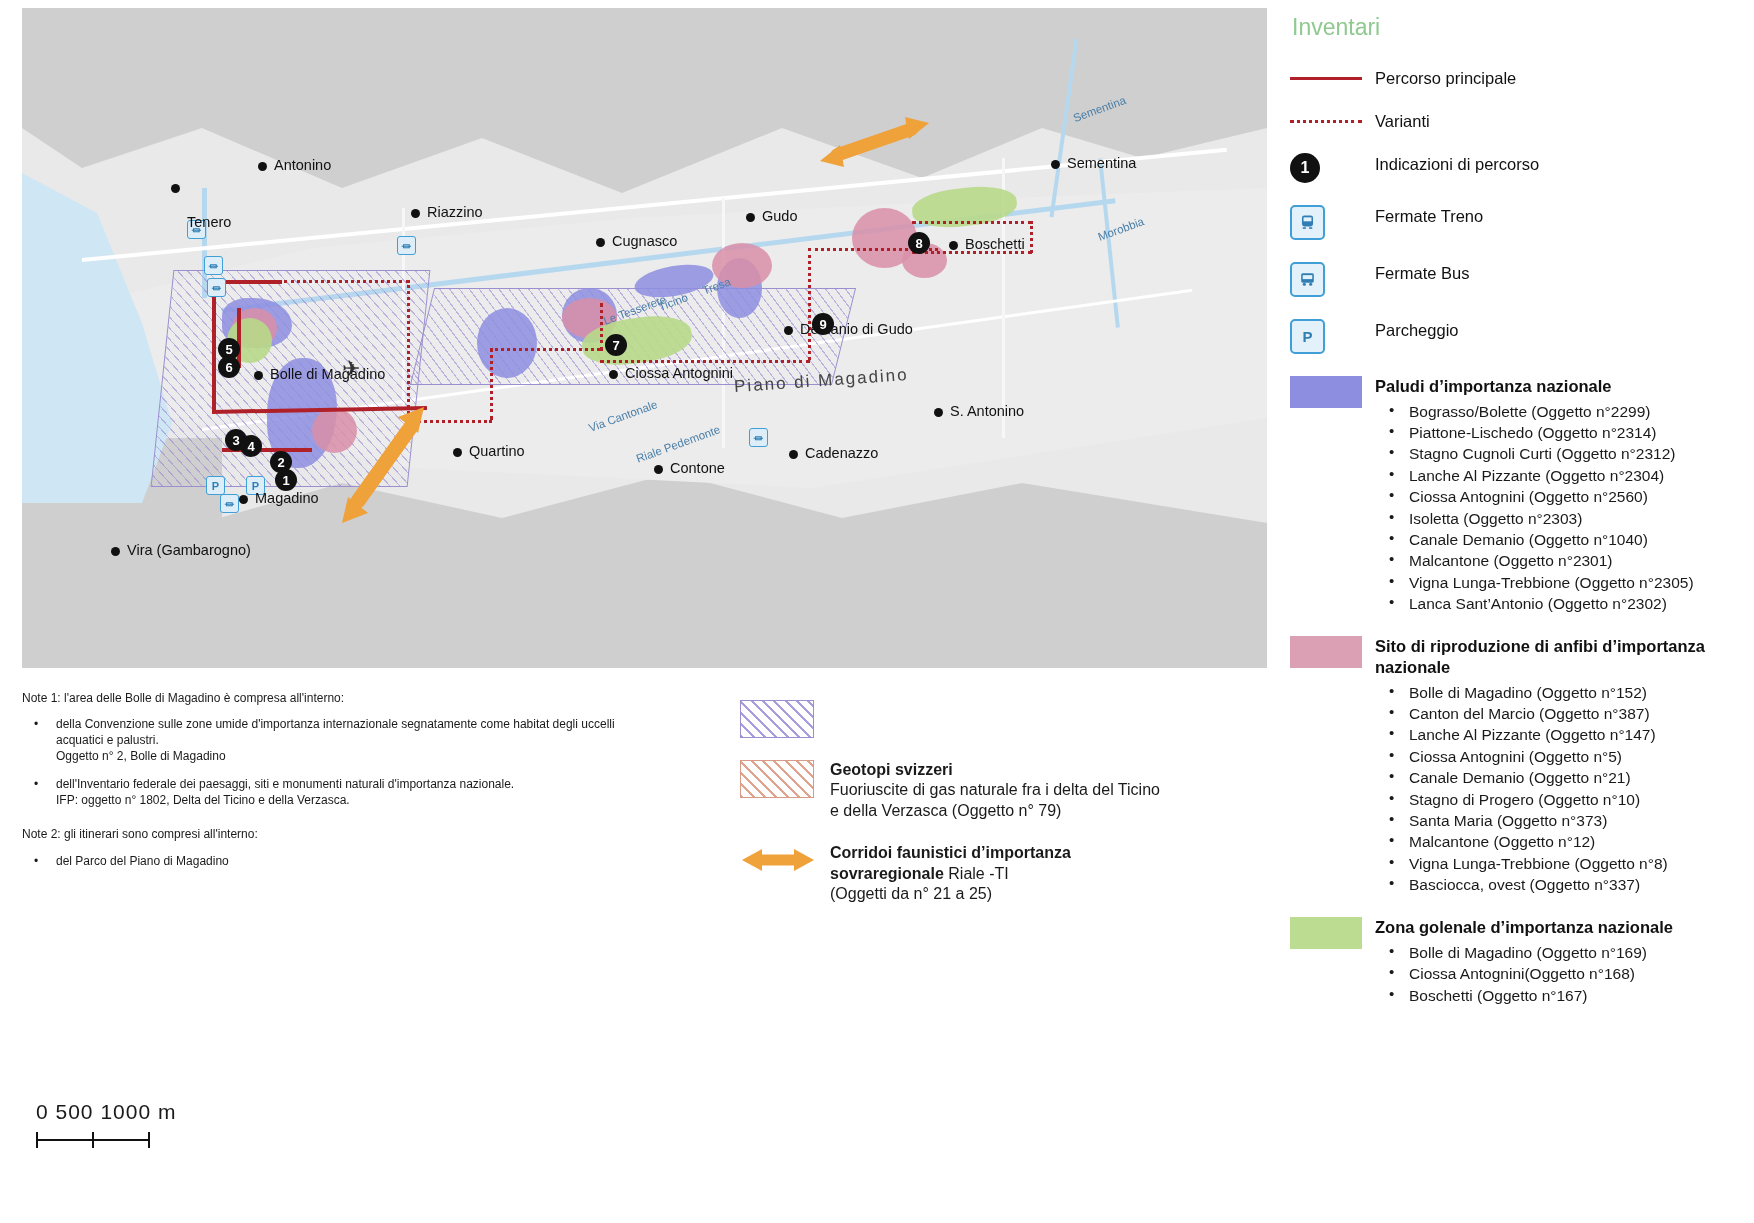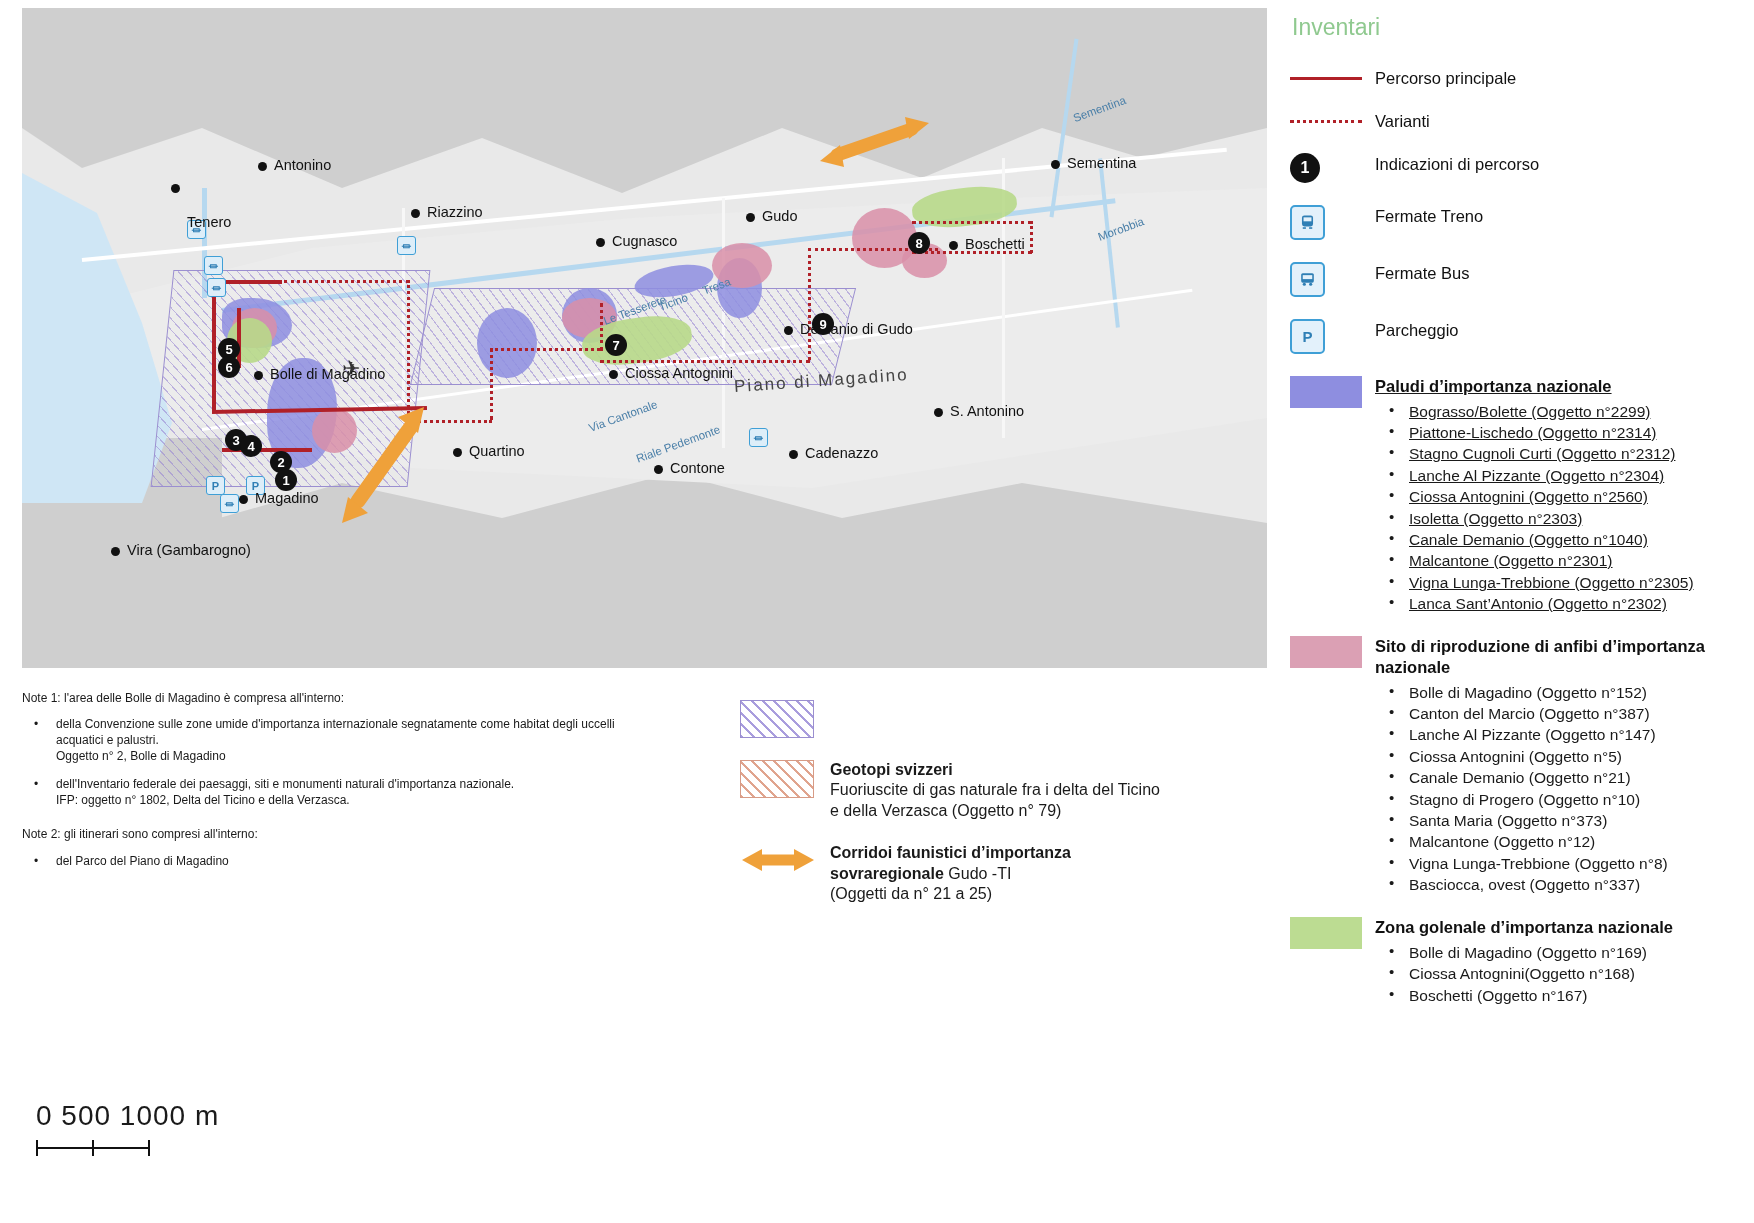--- a/index.html
+++ b/index.html
@@ -71,21 +71,21 @@
   .ml-row{display:flex;margin-bottom:22px;}
   .ml-key{flex:0 0 90px;}
   .ml-txt{font-size:16px;line-height:1.28;}
   .ml-txt b{font-weight:bold;}
   .hatch-box-p{width:72px;height:36px;border:1.4px solid #9b8fd0;
     background:repeating-linear-gradient(45deg,#a99ddd 0 2px,#ffffff 2px 8px);}
   .hatch-box-o{width:72px;height:36px;border:1.4px solid #d79b86;
     background:repeating-linear-gradient(45deg,#e0a48e 0 2px,#ffffff 2px 8px);}
   
   #scalebar{position:absolute;left:36px;top:1100px;}
-  #scalebar .nums{font-size:28px;letter-spacing:1px;}
+  #scalebar .nums{font-size:21px;letter-spacing:1px;}
   #scalebar .bar{margin-top:8px;height:16px;position:relative;width:118px;}
   #scalebar .bar i{position:absolute;background:#111;}
 </style>
 </head>
 <body>
 
 <div id="map-panel">
 
   <div class="mountain" style="left:0;top:0;width:1245px;height:215px;
        clip-path:polygon(0 0,1245px 0,1245px 120px,1120px 150px,1020px 120px,900px 170px,760px 120px,600px 185px,460px 130px,320px 180px,180px 120px,60px 160px,0 120px);"></div>
@@ -290,21 +290,21 @@
       <div class="key-box">P</div>
     </div>
     <div class="lg-text">Parcheggio</div>
   </div>
 
   <div id="legend-groups">
       <div class="lg-row">
         <div class="lg-key">
           <div class="key-swatch" style="background: rgb(142, 142, 224);"></div>
         </div>
-        <div style="flex: 1 1 0%; text-decoration: underline;">
+        <div style="flex: 1 1 0%;">
           <div class="lg-head">Paludi  d’importanza nazionale</div>
           <ul class="lg-list">
             <li>Bograsso/Bolette (Oggetto n°2299)</li>
             <li>Piattone-Lischedo (Oggetto n°2314)</li>
             <li>Stagno Cugnoli Curti (Oggetto n°2312)</li>
             <li>Lanche Al Pizzante (Oggetto n°2304)</li>
             <li>Ciossa Antognini (Oggetto n°2560)</li>
             <li>Isoletta (Oggetto n°2303)</li>
             <li>Canale Demanio (Oggetto n°1040)</li>
             <li>Malcantone (Oggetto n°2301)</li>
@@ -379,21 +379,21 @@
   <div class="ml-row">
     <div class="ml-key">
       <svg width="76" height="34" viewBox="0 0 76 34">
         <line x1="16" y1="17" x2="60" y2="17" stroke="#efa13a" stroke-width="11"></line>
         <polygon points="74,17 54,6 54,28" fill="#efa13a"></polygon>
         <polygon points="2,17 22,6 22,28" fill="#efa13a"></polygon>
       </svg>
     </div>
     <div class="ml-txt">
       <b>Corridoi faunistici d’importanza sovraregionale</b>
-      <span>Gudo  -TI</span><br>
+      <span>Riale  -TI</span><br>
       <span>(Oggetti da n° 21 a 25)</span>
     </div>
   </div>
 </div>
 
 <div id="scalebar">
   <div class="nums">0  500  1000  m</div>
   <div class="bar">
     <i style="left:0;top:0;width:2px;height:16px;"></i>
     <i style="left:0;top:7px;width:114px;height:2px;"></i>

